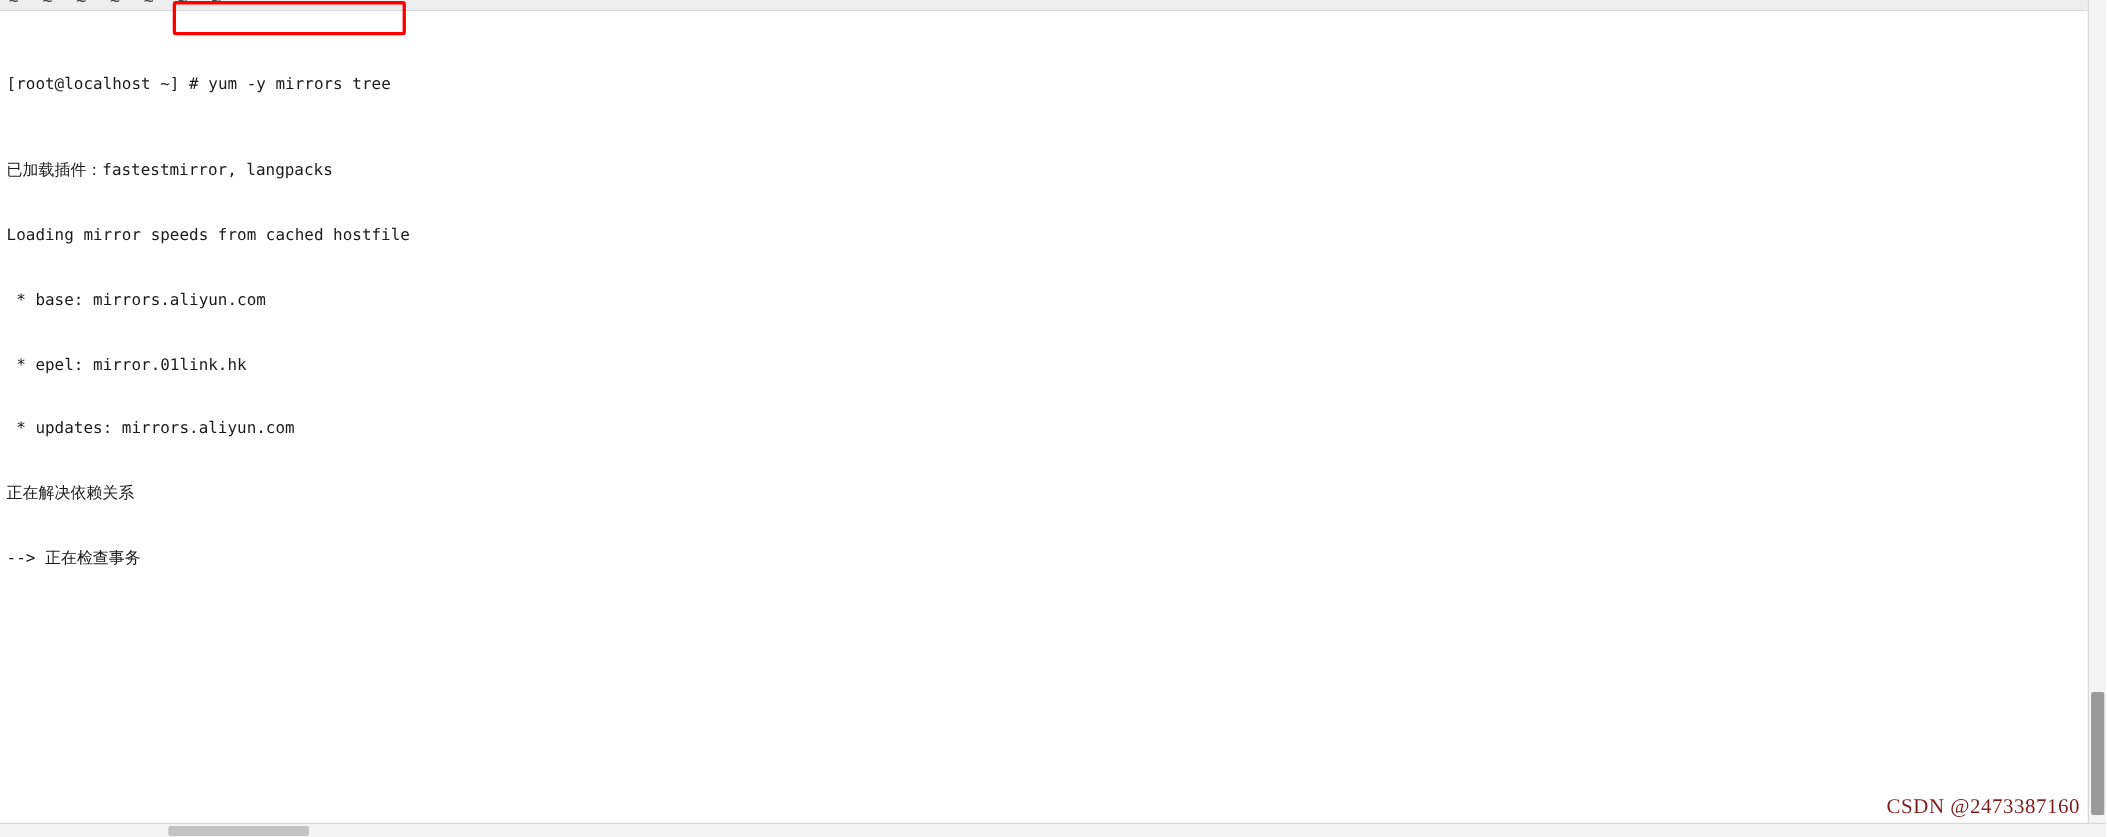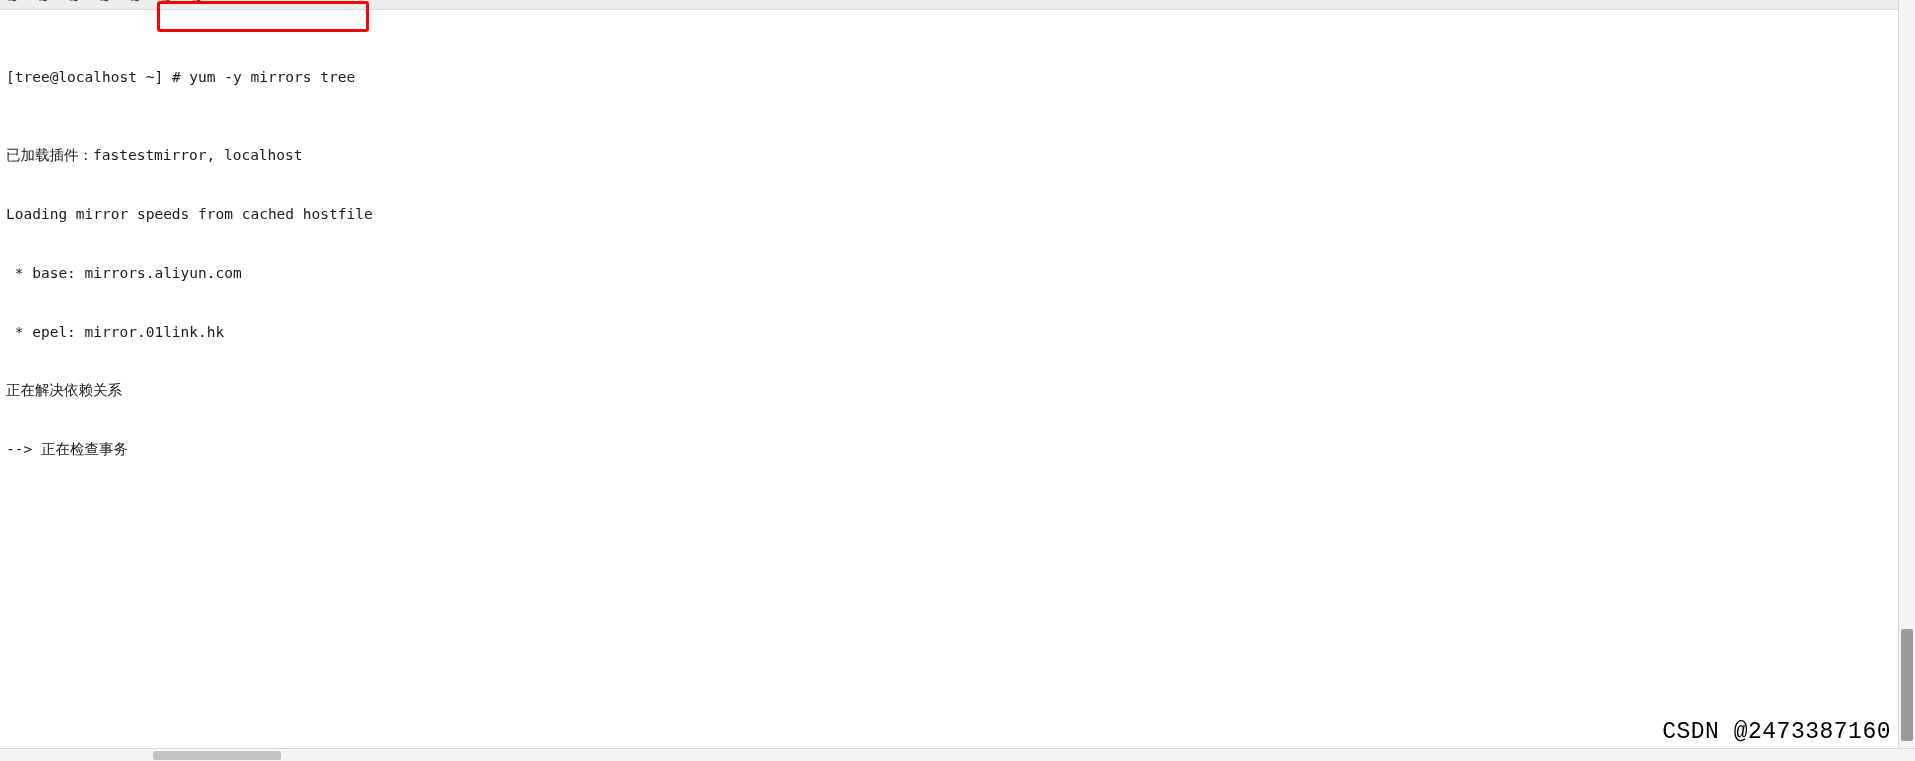--- a/index.html
+++ b/index.html
@@ -109,44 +109,45 @@
     width: 128px;
     height: 9px;
     background: #c3c3c3;
     border-radius: 2px;
   }
   
   .watermark {
     position: absolute;
     right: 24px;
     bottom: 16px;
-    font-family: Liberation Mono, monospace;
-    font-size: 23px;
-    color: #000000;
+    font-family: Liberation Serif, serif;
+    font-size: 19px;
+    color: #7f1d1d;
     letter-spacing: 0.5px;
     white-space: pre;
   }
 </style>
 </head>
 <body>
 
 <div id="screen">
 
   <div class="top-sliver">
     <span>~  ~  ~  ~  ~  ~  ~</span>
   </div>
 
   <div class="term">
 
-    <div class="line"><span>[tree@localhost ~]</span><span> </span><span>#</span><span> </span><span>yum -y mirrors tree</span></div>
-
-    <div class="line">已加载插件：fastestmirror, localhost</div>
+    <div class="line"><span>[root@localhost ~]</span><span> </span><span>#</span><span> </span><span>yum -y mirrors tree</span></div>
+
+    <div class="line">已加载插件：fastestmirror, langpacks</div>
     <div class="line">Loading mirror speeds from cached hostfile</div>
     <div class="line"> * base: mirrors.aliyun.com</div>
     <div class="line"> * epel: mirror.01link.hk</div>
+    <div class="line"> * updates: mirrors.aliyun.com</div>
     <div class="line">正在解决依赖关系</div>
     <div class="line">--&gt; 正在检查事务</div>
     <div class="line blank">&nbsp;</div>
     
     
 
     
 
     
 

